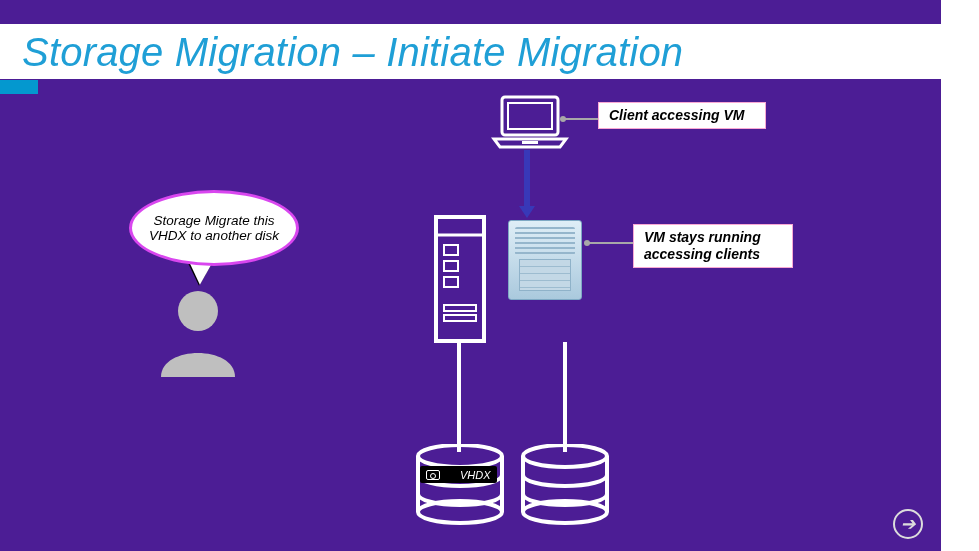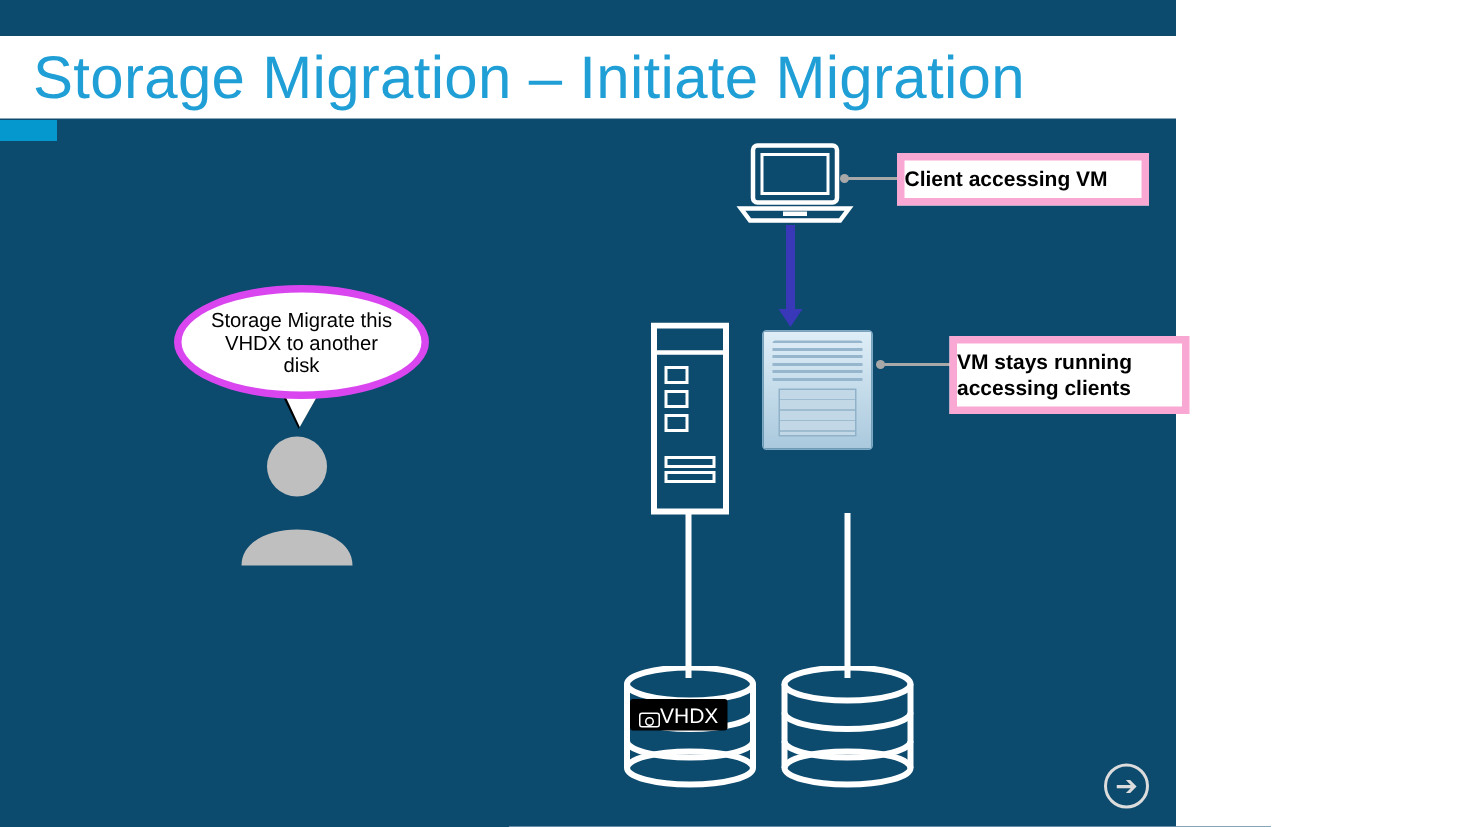--- a/index.html
+++ b/index.html
@@ -1,21 +1,22 @@
 <!DOCTYPE html>
 <html><head>
 <meta charset="utf-8">
 <style>
   * { box-sizing: border-box; margin: 0; padding: 0; }
   html, body { width: 979px; height: 551px; overflow: hidden; font-family: "Segoe UI", Arial, sans-serif; }
   .slide {
     position: relative;
-    width: 784px;
+    width: 941px;
     height: 551px;
-    background: #0c4a6e;
+    background: #4c1d95;
+    font-style: italic;
   }
   .title-bar {
     position: absolute;
     top: 24px;
     left: 0;
     width: 100%;
     background: #ffffff;
     padding: 6px 0 4px 22px;
   }
   .title-bar h1 {
@@ -33,22 +34,22 @@
     background: #0498cf;
   }
   .laptop {
     position: absolute;
     top: 95px;
     left: 490px;
   }
   .label-box {
     position: absolute;
     background: #ffffff;
-    border: 5px solid #f9a8d4;
-    padding: 4px 0;
+    border: 1px solid #f9a8d4;
+    padding: 4px 10px;
     font-size: 14px;
     color: #000;
     font-weight: 700;
     line-height: 1.2;
     text-align: left;
   }
   .label-client { top: 102px; left: 598px; width: 168px; }
   .label-vm { top: 224px; left: 633px; width: 160px; }
 
   .conn-client { position: absolute; top: 118px; left: 563px; width: 46px; height: 2px; background: #a8a8a8; }
@@ -80,25 +81,25 @@
     left: -5px;
     width: 0; height: 0;
     border-left: 8px solid transparent;
     border-right: 8px solid transparent;
     border-top: 12px solid #3838b8;
   }
 
   .speech {
     position: absolute;
     top: 190px;
-    left: 116px;
+    left: 129px;
     width: 170px;
     height: 76px;
     background: #ffffff;
-    border: 5px solid #d946ef;
+    border: 3px solid #d946ef;
     border-radius: 50% / 50%;
     display: flex;
     align-items: center;
     justify-content: center;
     text-align: center;
     font-size: 13.5px;
     color: #000;
     padding: 8px 16px;
   }
   .speech-tail {
@@ -154,25 +155,25 @@
   .disk { position: absolute; }
   .disk.left { top: 444px; left: 413px; }
   .disk.right { top: 444px; left: 518px; }
 
   .vhdx-chip {
     position: absolute;
     top: 466px;
     left: 420px;
     background: #000;
     color: #fff;
-    font-size: 14px;
+    font-size: 11px;
     padding: 3px 6px 2px;
     display: flex;
-    align-items: flex-end;
-    gap: 0;
+    align-items: center;
+    gap: 20px;
     border-radius: 2px;
   }
   .vhdx-chip .mini-disk {
     width: 14px; height: 10px; border: 1px solid #fff; border-radius: 2px;
     position: relative; display:inline-block;
   }
   .vhdx-chip .mini-disk::after {
     content:""; position:absolute; left:3px; top:2px; width:4px; height:4px; border:1px solid #fff; border-radius:50%;
   }
 

